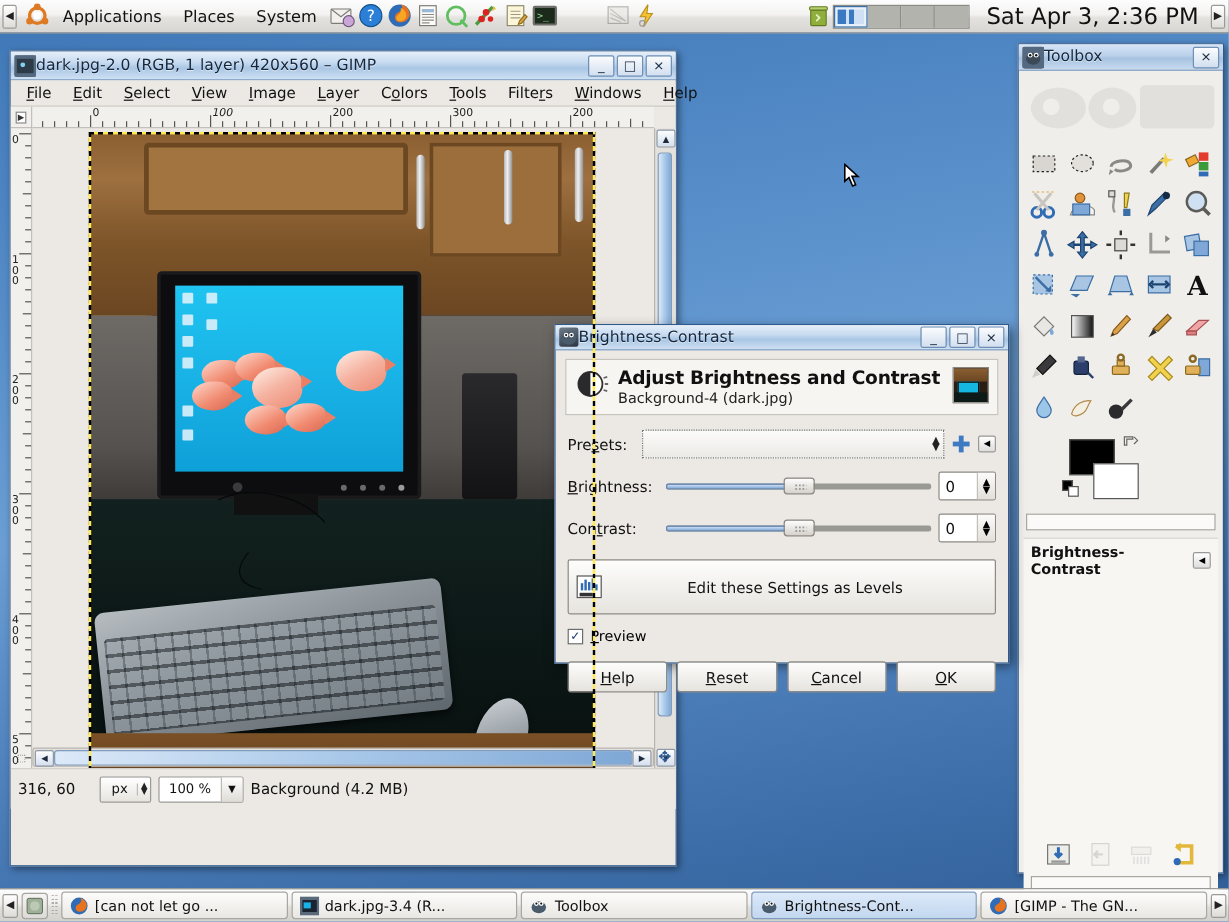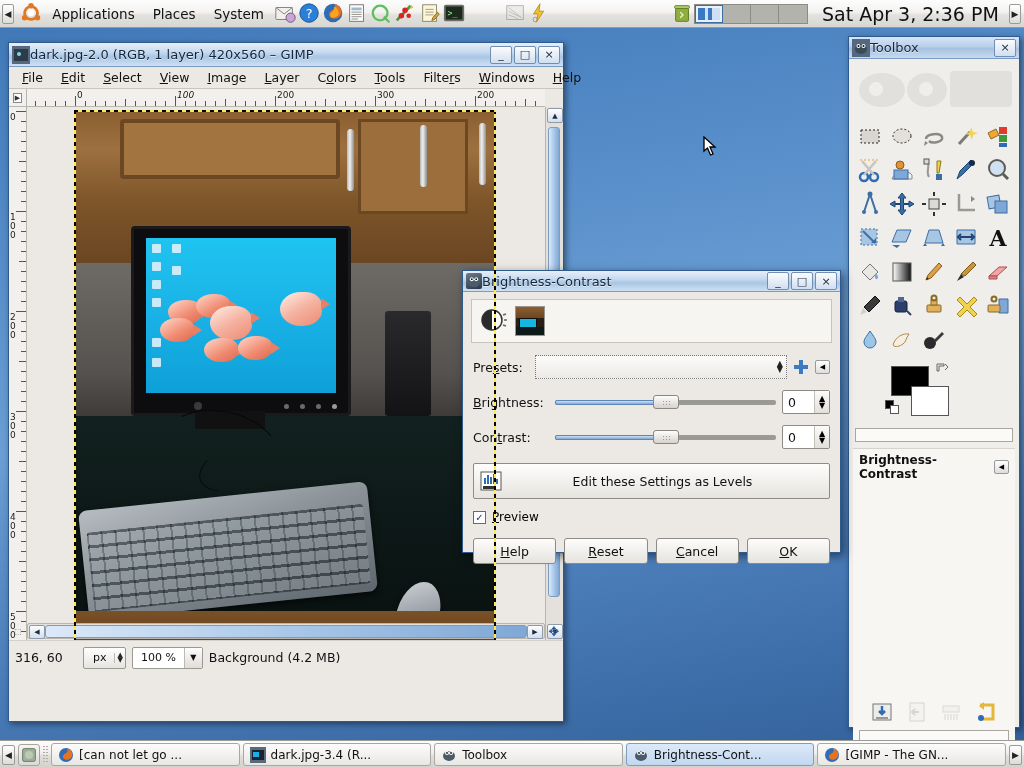--- a/index.html
+++ b/index.html
@@ -270,21 +270,21 @@
   .slider-track .knob::after{content:"";position:absolute;left:8px;top:4px;width:10px;height:6px;
     background:radial-gradient(circle,#999 40%,transparent 41%) 0 0/3px 3px;}
   .num-spin{width:48px;height:24px;display:flex;border:1px solid #8e8a84;background:#fff;border-radius:2px;}
   .num-spin input, .num-spin .nv{flex:1;border:none;outline:none;font-size:12.5px;padding-left:5px;
     display:flex;align-items:center;background:transparent;color:#111;
     font-family:"DejaVu Sans","Liberation Sans",sans-serif;}
   .num-spin .sp{width:15px;border-left:1px solid #c3bfb9;display:flex;flex-direction:column;
     align-items:center;justify-content:center;line-height:7px;font-size:8px;
     background:linear-gradient(180deg,#fbfbfa,#e3e0db);}
   #levels-btn{
-    margin:14px 10px 0;height:36px;border:1px solid #8e8a84;border-radius:2px;
+    margin:14px 10px 0;height:46px;border:1px solid #8e8a84;border-radius:2px;
     background:linear-gradient(180deg,#fdfdfc,#e7e4df);
     display:flex;align-items:center;padding:0 6px;position:relative;
   }
   #levels-icon{width:22px;height:20px;}
   #levels-label{flex:1;text-align:center;font-size:12.5px;color:#111;}
   #preview-row{margin:11px 10px 0;display:flex;align-items:center;gap:6px;}
   .chk{width:13px;height:13px;border:1px solid #6a6a66;background:#fff;
     display:flex;align-items:center;justify-content:center;font-size:10px;color:#1a3c78;}
   #bc-buttons{margin:14px 10px 0;display:flex;gap:8px;}
   .dlg-btn{flex:1;height:26px;border:1px solid #8e8a84;border-radius:3px;
@@ -1008,20 +1008,24 @@
       <svg viewBox="0 0 28 28" style="width:100%;height:100%">
         <circle cx="13" cy="14" r="10" fill="#fdfdfb" stroke="#333" stroke-width="1.5"></circle>
         <path d="M13 4a10 10 0 000 20z" fill="#2a2a2c"></path>
         <g stroke="#666" stroke-width="1.5">
             <line x1="24" y1="9" x2="27" y2="8"></line>
             <line x1="25" y1="14" x2="28" y2="14"></line>
             <line x1="24" y1="19" x2="27" y2="20"></line>
           </g>
       </svg>
     </span>
+    <div id="bc-head-text">
+      <div id="bc-title">Adjust Brightness and Contrast</div>
+      <div id="bc-sub">Background-4 (dark.jpg)</div>
+    </div>
     <span id="bc-thumb">
       <span style="position:absolute;left:0;top:0;width:100%;height:38%;background:linear-gradient(180deg,#8a5f31,#6b4622);"></span>
       <span style="position:absolute;left:3px;top:11px;width:18px;height:12px;background:#15b6e0;border:1px solid #111;"></span>
       <span style="position:absolute;left:0;bottom:0;width:100%;height:30%;background:#0d1a18;"></span>
     </span>
   </div>
 
   <div class="bc-row" id="presets-row">
     <span class="bc-label">Pre<span class="u">s</span>ets:</span>
     <div id="presets-combo">

